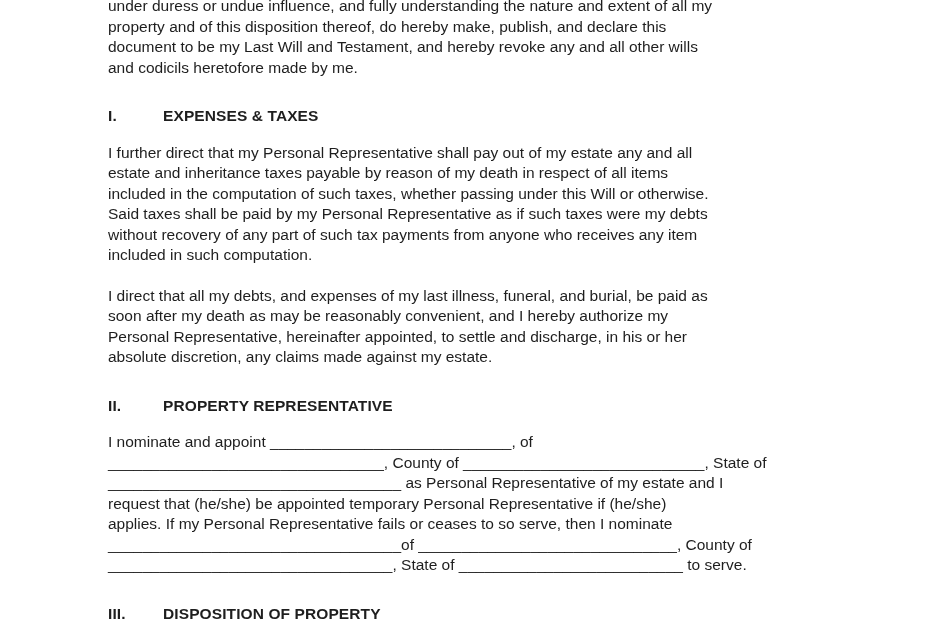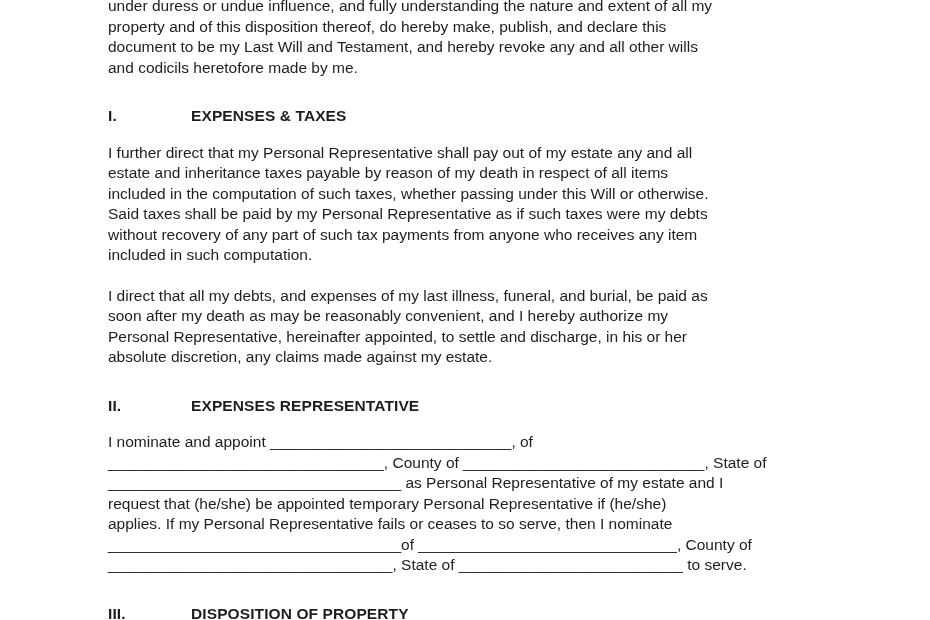--- a/index.html
+++ b/index.html
@@ -37,21 +37,20 @@
       line-height: 20.5px;
       font-weight: 700;
       letter-spacing: 0.1px;
     }
     .heading .hnum {
       width: 55px;
       flex: 0 0 55px;
     }
     .heading .htitle {
       flex: 1;
-      margin-left: 28px;
     }
   </style>
 </head>
 <body>
 
 <div class="page">
 
   <p class="para first">under duress or undue influence, and fully understanding the nature and extent of all my
 property and of this disposition thereof, do hereby make, publish, and declare this
 document to be my Last Will and Testament, and hereby revoke any and all other wills
@@ -69,21 +68,21 @@
 without recovery of any part of such tax payments from anyone who receives any item
 included in such computation.</p>
 
   <p class="para">I direct that all my debts, and expenses of my last illness, funeral, and burial, be paid as
 soon after my death as may be reasonably convenient, and I hereby authorize my
 Personal Representative, hereinafter appointed, to settle and discharge, in his or her
 absolute discretion, any claims made against my estate.</p>
 
   <div class="heading">
     <span class="hnum">II.</span>
-    <span class="htitle">EXPENSES REPRESENTATIVE</span>
+    <span class="htitle">PROPERTY REPRESENTATIVE</span>
   </div>
 
   <p class="para">I nominate and appoint ____________________________, of
 ________________________________, County of ____________________________, State of
 __________________________________ as Personal Representative of my estate and I
 request that (he/she) be appointed temporary Personal Representative if (he/she)
 applies. If my Personal Representative fails or ceases to so serve, then I nominate
 __________________________________of ______________________________, County of
 _________________________________, State of __________________________ to serve.</p>
 

